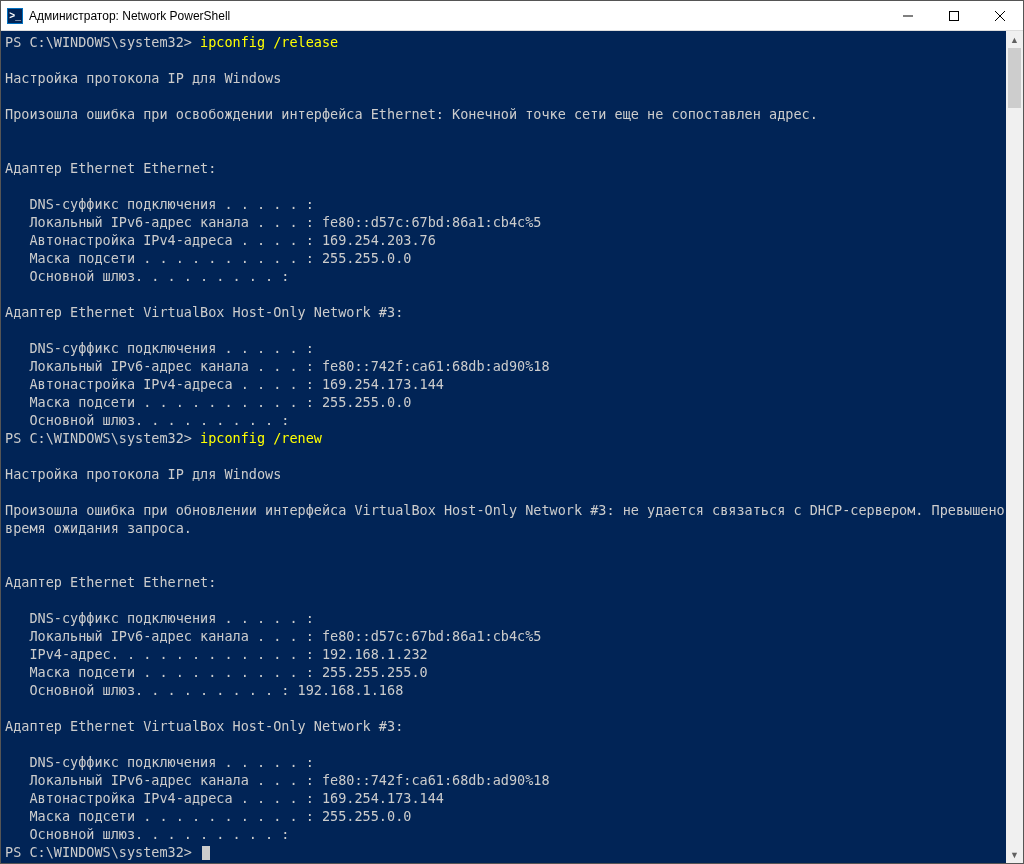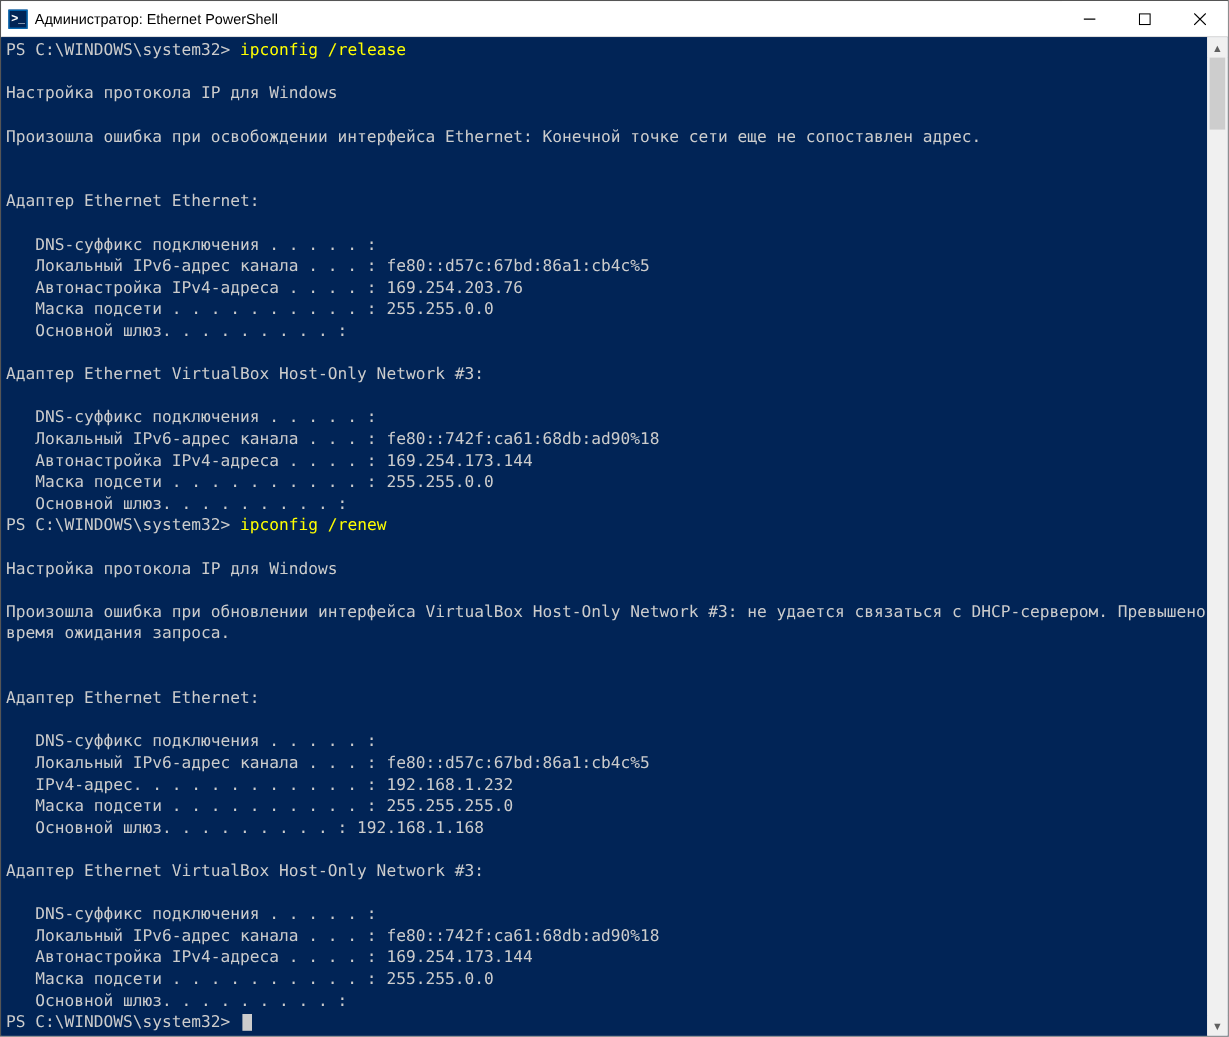--- a/index.html
+++ b/index.html
@@ -113,21 +113,21 @@
       vertical-align: middle;
       margin-left:2px;
     }
   </style>
 </head>
 <body>
 
 <div class="window">
   <div class="titlebar">
     <div class="icon">&gt;_</div>
-    <div class="title">Администратор: Ethernet PowerShell</div>
+    <div class="title">Администратор: Network PowerShell</div>
     <div class="win-controls">
       <div class="win-btn">
         <svg width="10" height="10">
             <line x1="0" y1="5" x2="10" y2="5" stroke-width="1"></line>
           </svg>
       </div>
       <div class="win-btn">
         <svg width="10" height="10">
             <rect x="0.5" y="0.5" width="9" height="9" fill="none" stroke-width="1"></rect>
           </svg>

